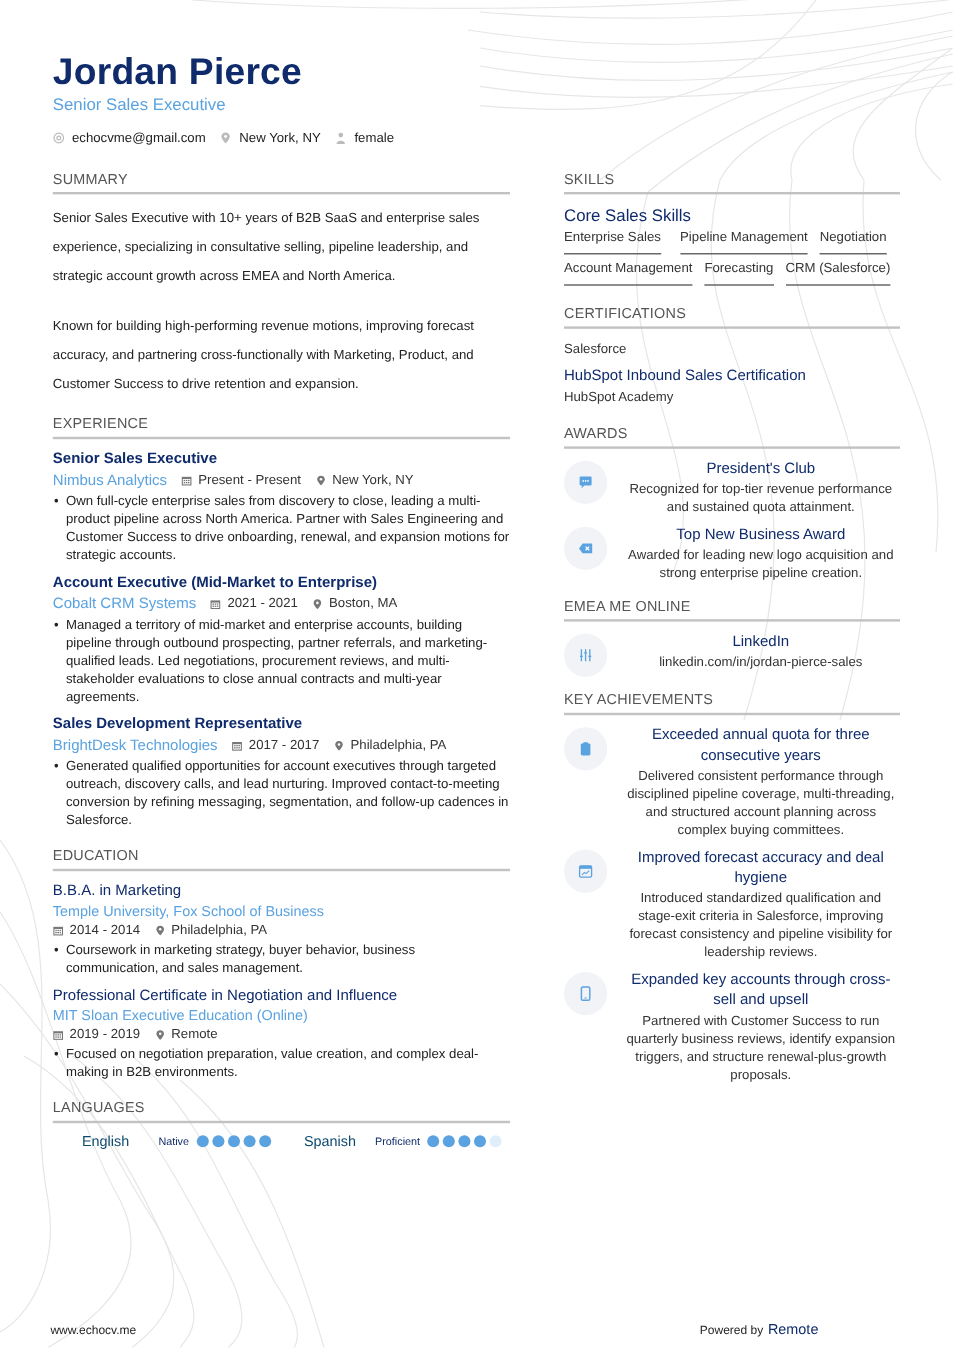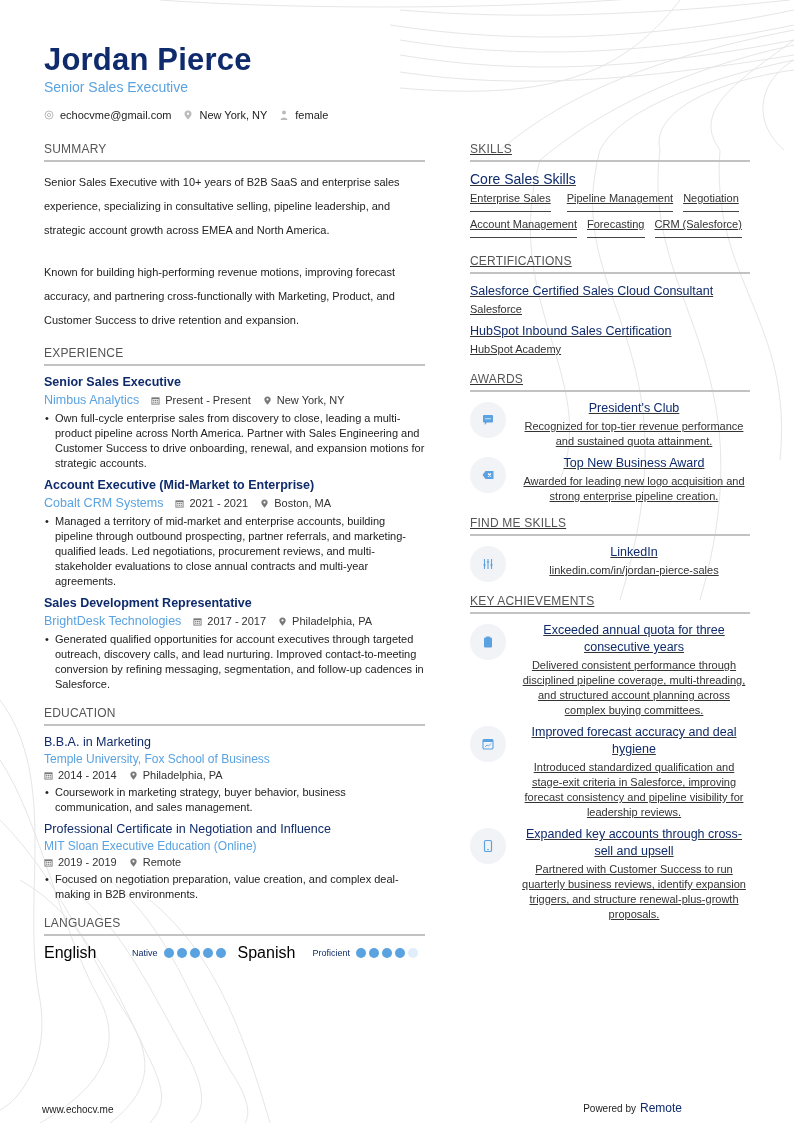--- a/index.html
+++ b/index.html
@@ -9,21 +9,21 @@
     .page { position: relative; z-index: 1; width: 724px; height: 1123px; }
 
     .header { position: absolute; left: 44px; top: 42px; }
     .name { font-size: 31px; font-weight: 700; color: #0f2b6b; letter-spacing: 0.2px; line-height: 36px; }
     .title { font-size: 14px; color: #5aa2e0; margin-top: 1px; line-height: 17px; }
     .contacts { display: flex; align-items: center; gap: 12px; margin-top: 13px; font-size: 11px; color: #222; }
     .contact { display: flex; align-items: center; gap: 6px; }
     .contact svg { width: 10px; height: 10px; }
 
     .col-left { position: absolute; left: 44px; top: 142px; width: 381px; }
-    .col-right { position: absolute; left: 470px; top: 142px; width: 280px; text-decoration: underline; }
+    .col-right { position: absolute; left: 470px; top: 142px; width: 280px; }
 
     .sec-title { font-size: 12px; color: #555; letter-spacing: 0.2px; padding-bottom: 4px; border-bottom: 2px solid #c2c2c2; margin-bottom: 8px; }
     .section { margin-bottom: 12px; }
 
     .summary p { font-size: 11px; line-height: 24px; color: #222; }
 
     .job { margin-bottom: 6px; }
     .job-title { font-size: 12.5px; font-weight: 700; color: #0f2b6b; line-height: 17px; }
     .job-meta { display: flex; align-items: center; gap: 12px; line-height: 18px; }
     .company { font-size: 12.5px; color: #5aa2e0; }
@@ -31,21 +31,21 @@
     .meta-item svg { width: 9px; height: 9px; }
     .bullet { font-size: 11px; line-height: 15px; color: #222; padding-left: 11px; position: relative; margin-top: 2px; }
     .bullet::before { content: "•"; position: absolute; left: 1px; top: 0; }
 
     .edu { margin-bottom: 6px; }
     .edu-degree { font-size: 12.5px; color: #0f2b6b; line-height: 17px; }
     .edu-school { font-size: 12px; color: #5aa2e0; line-height: 16px; }
     .edu-meta { display: flex; gap: 12px; line-height: 16px; }
 
     .langs { display: flex; align-items: center; margin-top: 2px; }
-    .lang-name { font-size: 16px; color: #000000; }
+    .lang-name { font-size: 12px; color: #0c4a6e; text-align: center; }
     .lang-level { font-size: 9px; color: #0f2b6b; margin-right: 6px; }
     .dots { display: flex; gap: 3px; }
     .dot { width: 10px; height: 10px; border-radius: 50%; background: #5aa2e0; }
     .dot.off { background: #e0eefb; }
 
     .skill-cat { font-size: 14px; color: #0f2b6b; line-height: 18px; margin-top: 2px; margin-bottom: 2px; }
     .skill-tags { display: flex; flex-wrap: wrap; column-gap: 10px; row-gap: 4px; }
     .skill-tag { font-size: 11px; color: #333; padding-bottom: 5px; border-bottom: 1.5px solid #444; line-height: 16px; }
 
     .cert { margin-bottom: 4px; }
@@ -315,21 +315,20 @@
         <span class="skill-tag">Negotiation</span>
         <span class="skill-tag">Account Management</span>
         <span class="skill-tag">Forecasting</span>
         <span class="skill-tag">CRM (Salesforce)</span>
       </div>
     </div>
 
     <div class="section" style="margin-top:16px;">
       <div class="sec-title">CERTIFICATIONS</div>
       <div class="cert">
-        <div class="cert-name">Salesforce Certified Sales Cloud Consultant</div>
         <div class="cert-issuer">Salesforce</div>
       </div>
       <div class="cert">
         <div class="cert-name">HubSpot Inbound Sales Certification</div>
         <div class="cert-issuer">HubSpot Academy</div>
       </div>
     </div>
 
     <div class="section" style="margin-top:14px;">
       <div class="sec-title">AWARDS</div>
@@ -355,21 +354,21 @@
             </svg>
         </div>
         <div class="icon-body">
           <div class="item-title">Top New Business Award</div>
           <div class="item-desc">Awarded for leading new logo acquisition and strong enterprise pipeline creation.</div>
         </div>
       </div>
     </div>
 
     <div class="section" style="margin-top:12px;">
-      <div class="sec-title">FIND ME SKILLS</div>
+      <div class="sec-title">EMEA ME ONLINE</div>
       <div class="icon-item">
         <div class="icon-circle">
           <svg viewBox="0 0 14 14">
               <g stroke="#5aa2e0" stroke-width="1.1">
                 <line x1="3.5" y1="2" x2="3.5" y2="12"></line>
                 <line x1="7" y1="2" x2="7" y2="12"></line>
                 <line x1="10.5" y1="2" x2="10.5" y2="12"></line>
                 <line x1="2.3" y1="8" x2="4.7" y2="8"></line>
                 <line x1="5.8" y1="5" x2="8.2" y2="5"></line>
                 <line x1="9.3" y1="8" x2="11.7" y2="8"></line>

